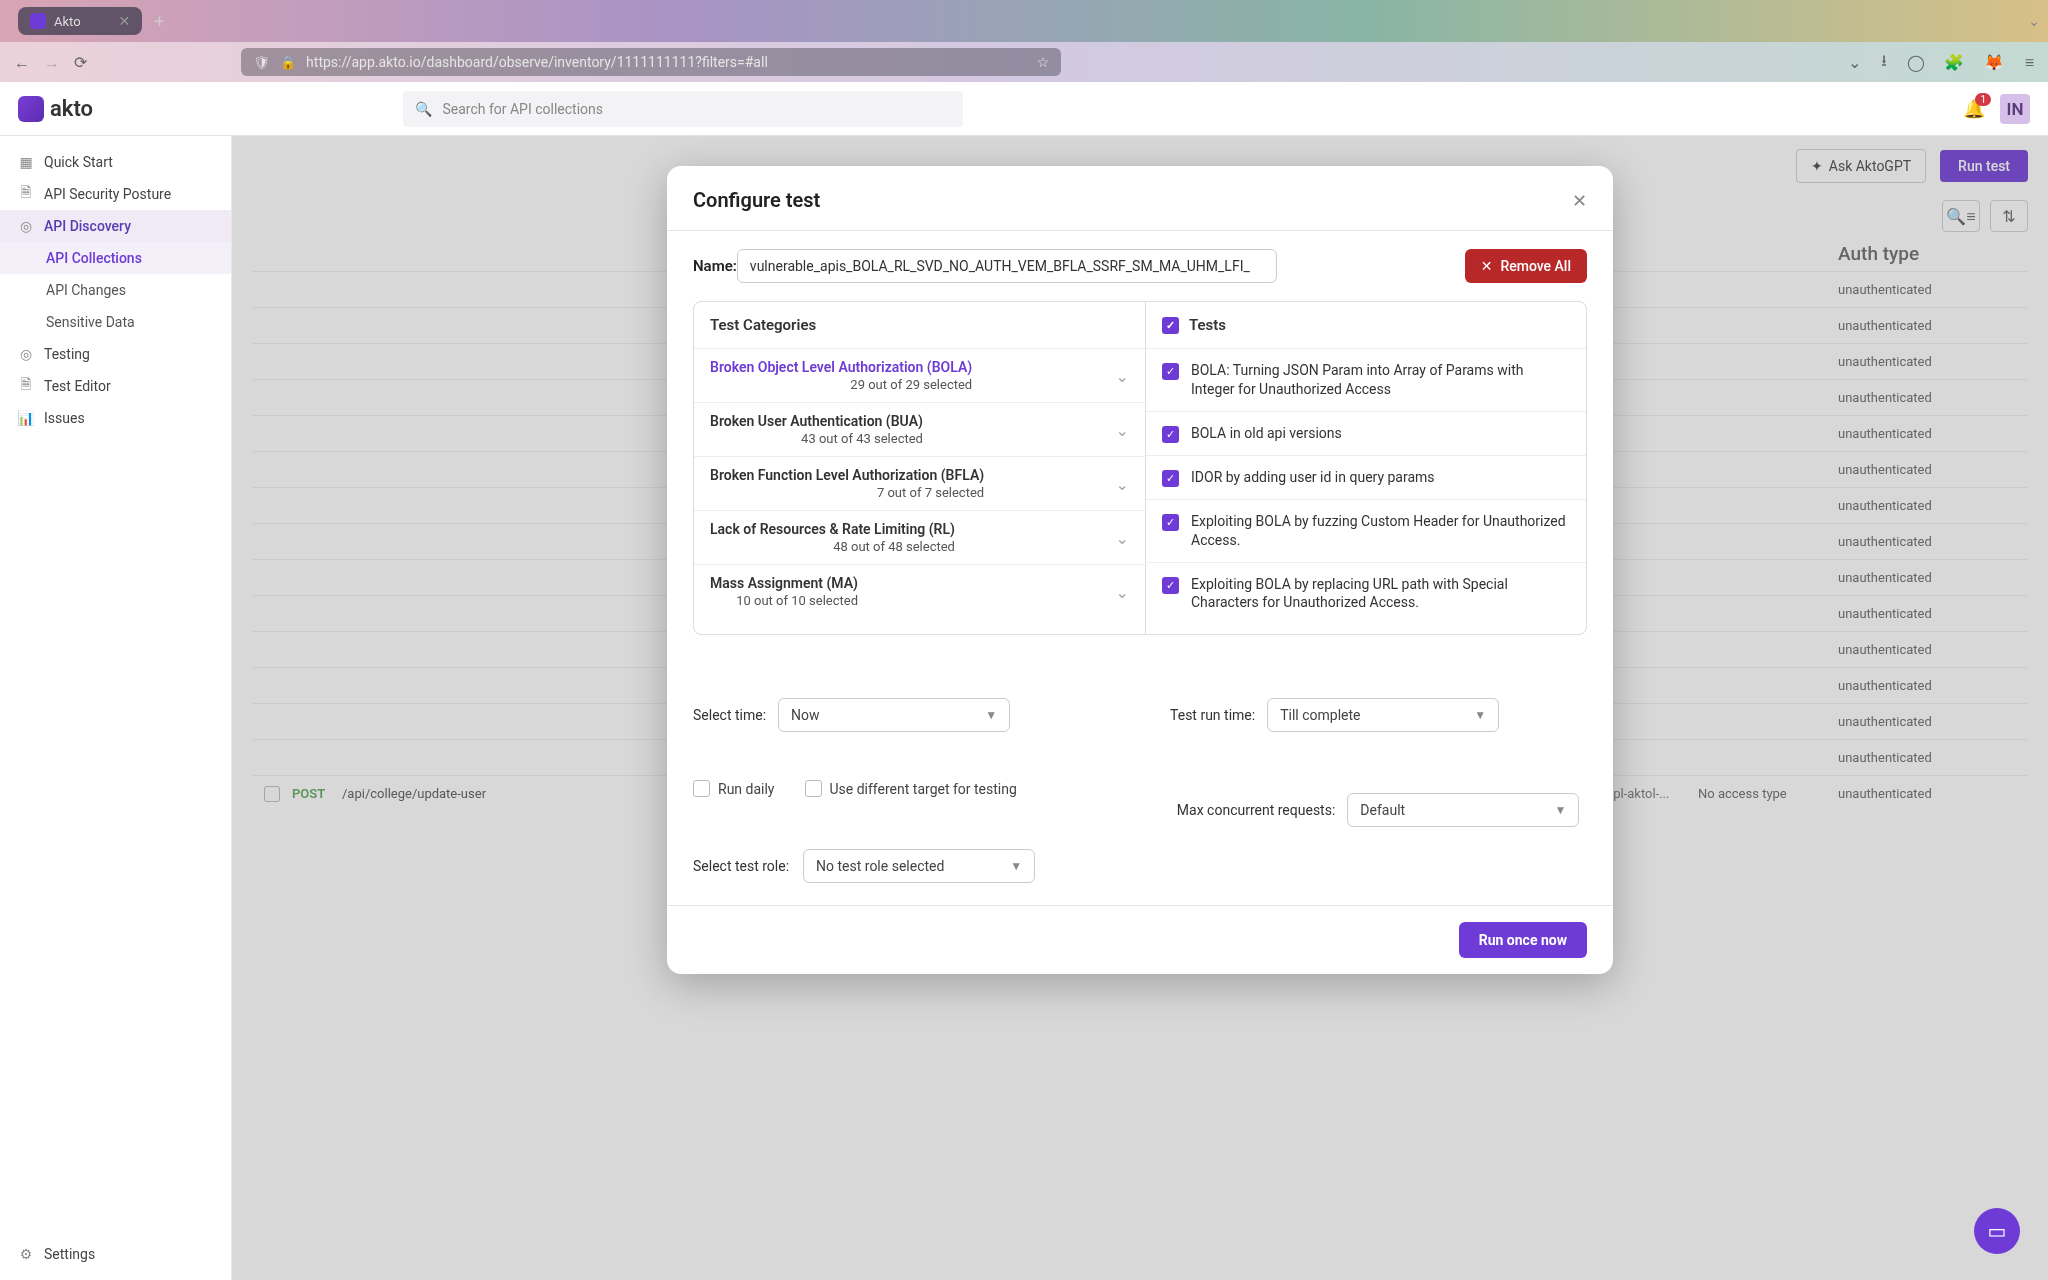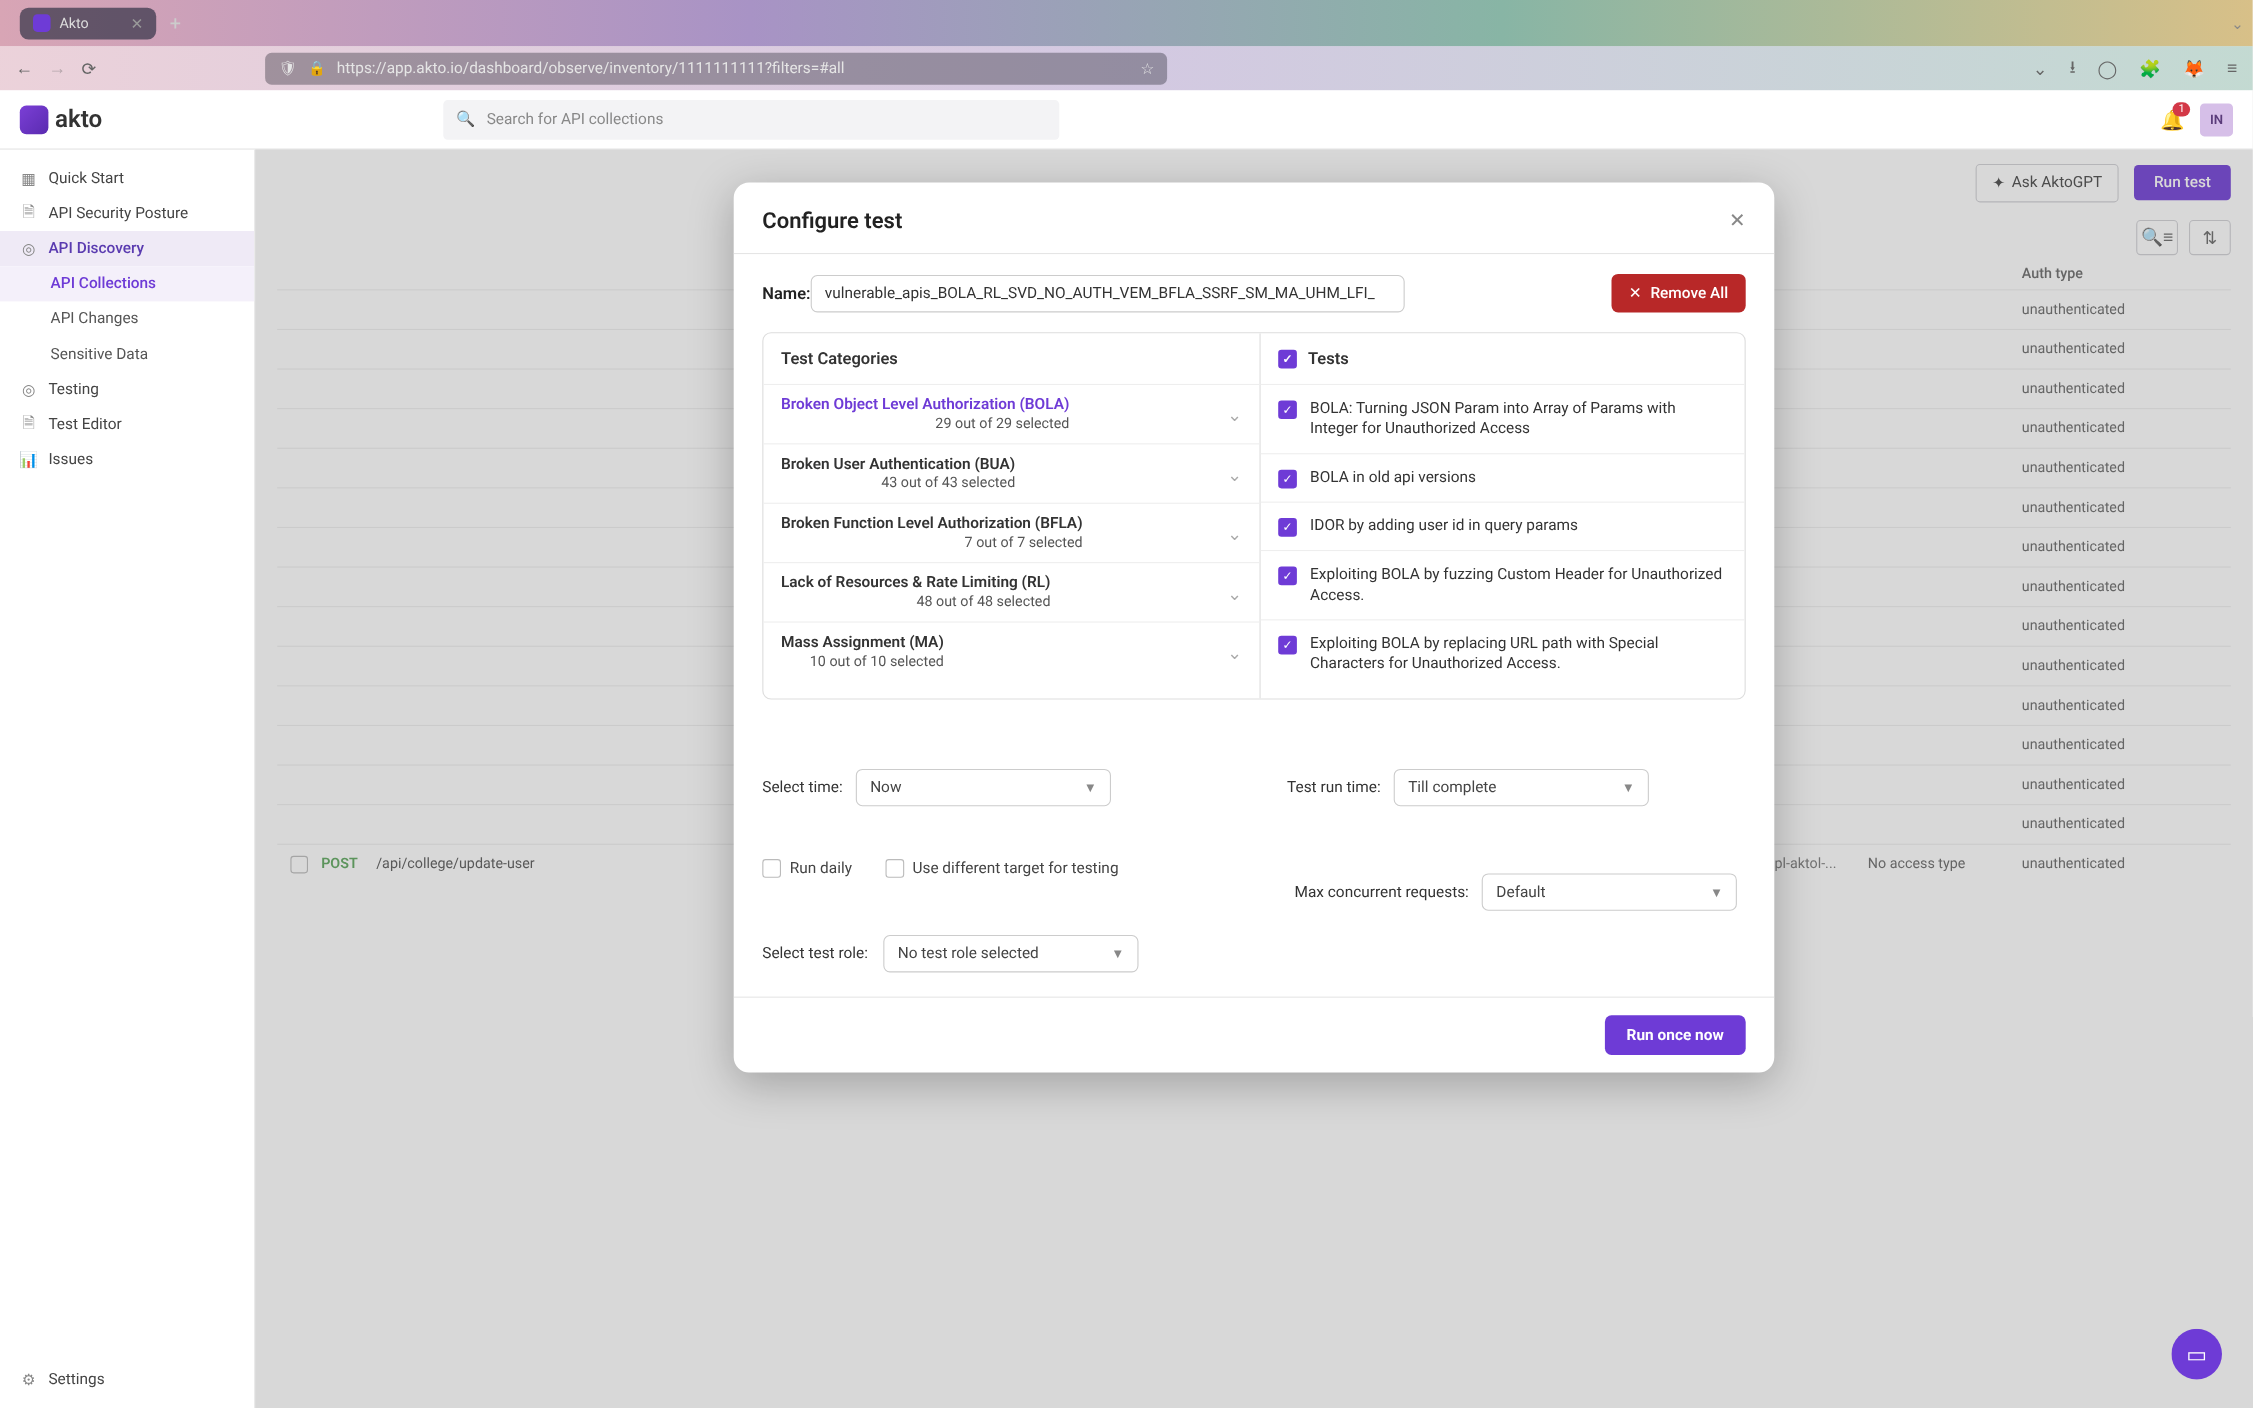--- a/index.html
+++ b/index.html
@@ -20,42 +20,42 @@
 .toolbar-right { margin-left:auto; display:flex; gap:20px; align-items:center;}
 
 
 .app-header { height: 54px; border-bottom:1px solid #e3e3e3; display:flex; align-items:center; padding:0 18px; }
 .logo { display:flex; align-items:center; gap:6px; font-size:22px; font-weight:600; color:#333;}
 .logo-mark { width:26px; height:26px; background:linear-gradient(135deg,#7b3fd6,#5a2bb0); border-radius:6px;}
 .search-box { margin-left:310px; width:560px; height:36px; background:#f3f3f5; border-radius:4px; display:flex; align-items:center; padding:0 12px; gap:10px; color:#888; font-size:14px;}
 .header-right { margin-left:auto; display:flex; align-items:center; gap:14px;}
 .bell { position:relative; color:#666; font-size:18px;}
 .badge { position:absolute; top:-5px; right:-5px; background:#d33847; color:#fff; font-size:10px; border-radius:8px; padding:1px 5px;}
-.avatar { width:30px; height:30px; background:#d6bfe8; border-radius:4px; display:flex; align-items:center; justify-content:center; font-size:12px; font-weight:600; color:#5a3b7a;}
+.avatar { width:30px; height:30px; background:#d6bfe8; border-radius:4px; display:flex; align-items:center; justify-content:center; font-size:17px; font-weight:600; color:#5a3b7a;}
 
 
 .app-body { display:flex; height: calc(1280px - 42px - 40px - 54px); position:relative;}
 .sidebar { width:232px; border-right:1px solid #e8e8e8; padding:10px 0; display:flex; flex-direction:column;}
 .sidebar-item { display:flex; align-items:center; gap:10px; padding:8px 18px; font-size:14px; color:#444; cursor:pointer;}
 .sidebar-item.active { background:#efeaf6; color:#5a3bb0; font-weight:500;}
 .sidebar-item.sub { padding-left:46px; background:#f4f0fa; color:#6e3bd6; font-weight:500;}
 .sidebar-item.sub.plain { background:none; color:#555; font-weight:400;}
 .sb-icon { width:16px; height:16px; display:inline-flex; align-items:center; justify-content:center; color:#888; font-size:14px;}
 .sidebar-footer { margin-top:auto;}
 
 
 .main { flex:1; position:relative;}
 .main-bar { height:60px; display:flex; align-items:center; padding:0 20px; gap:14px; justify-content:flex-end;}
 .btn-outline { border:1px solid #d0d0d5; background:#fff; padding:8px 14px; border-radius:4px; font-size:14px; display:flex; align-items:center; gap:6px; color:#444;}
 .btn-primary { background:#6e3bd6; color:#fff; border:none; padding:8px 18px; border-radius:4px; font-size:14px; font-weight:500;}
 .icon-btn { border:1px solid #d0d0d5; border-radius:4px; width:38px; height:32px; display:flex; align-items:center; justify-content:center; color:#666;}
 .main-filter-row { height:40px; display:flex; align-items:center; justify-content:flex-end; padding:0 20px; gap:10px;}
 
 .table-wrap { padding:0 20px; }
-.table-header { display:flex; font-size:13px; color:#666; font-weight:500; padding:6px 0;}
+.table-header { display:flex; font-size:19px; color:#666; font-weight:500; padding:6px 0;}
 .tcell-auth { width:190px; }
 .data-row { display:flex; align-items:center; height:36px; border-top:1px solid #eee; font-size:13px; color:#555;}
 .data-row .chk { width:40px; display:flex; justify-content:center;}
 .checkbox-sq { width:16px; height:16px; border:1.5px solid #bbb; border-radius:3px;}
 .method-post { color:#5aa55a; font-weight:600; width:50px;}
 .endpoint { flex:1; }
 .count-pill { background:#eee; border-radius:10px; padding:1px 8px; font-size:11px; color:#666; margin-right:30px;}
 .sampl { width:110px; color:#777;}
 .access { width:140px; color:#666;}
 .auth-cell { width:190px; color:#666;}

